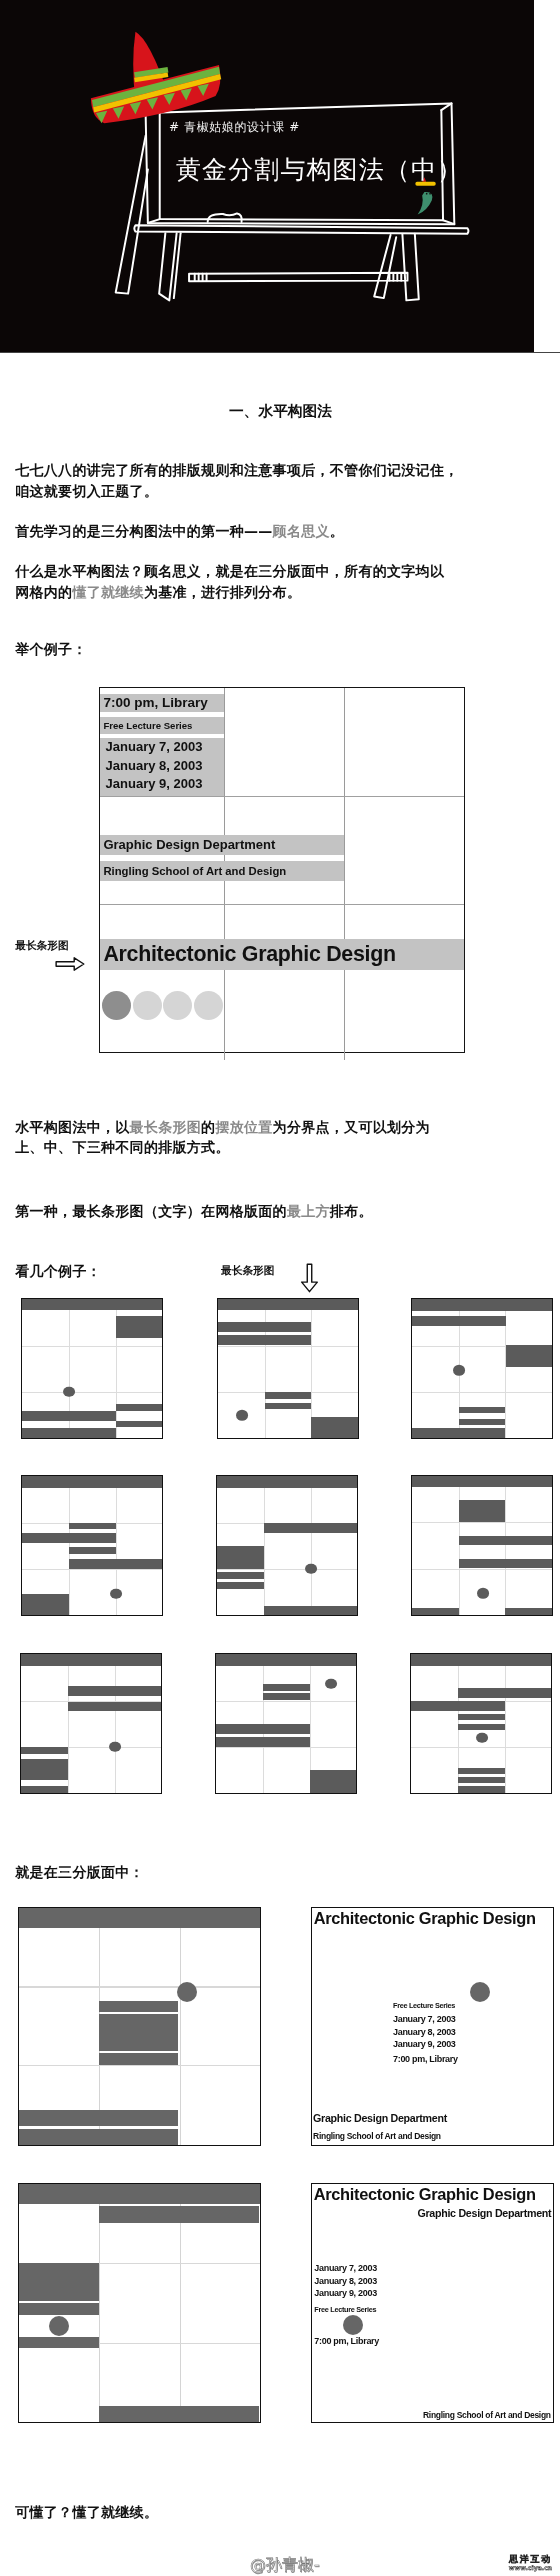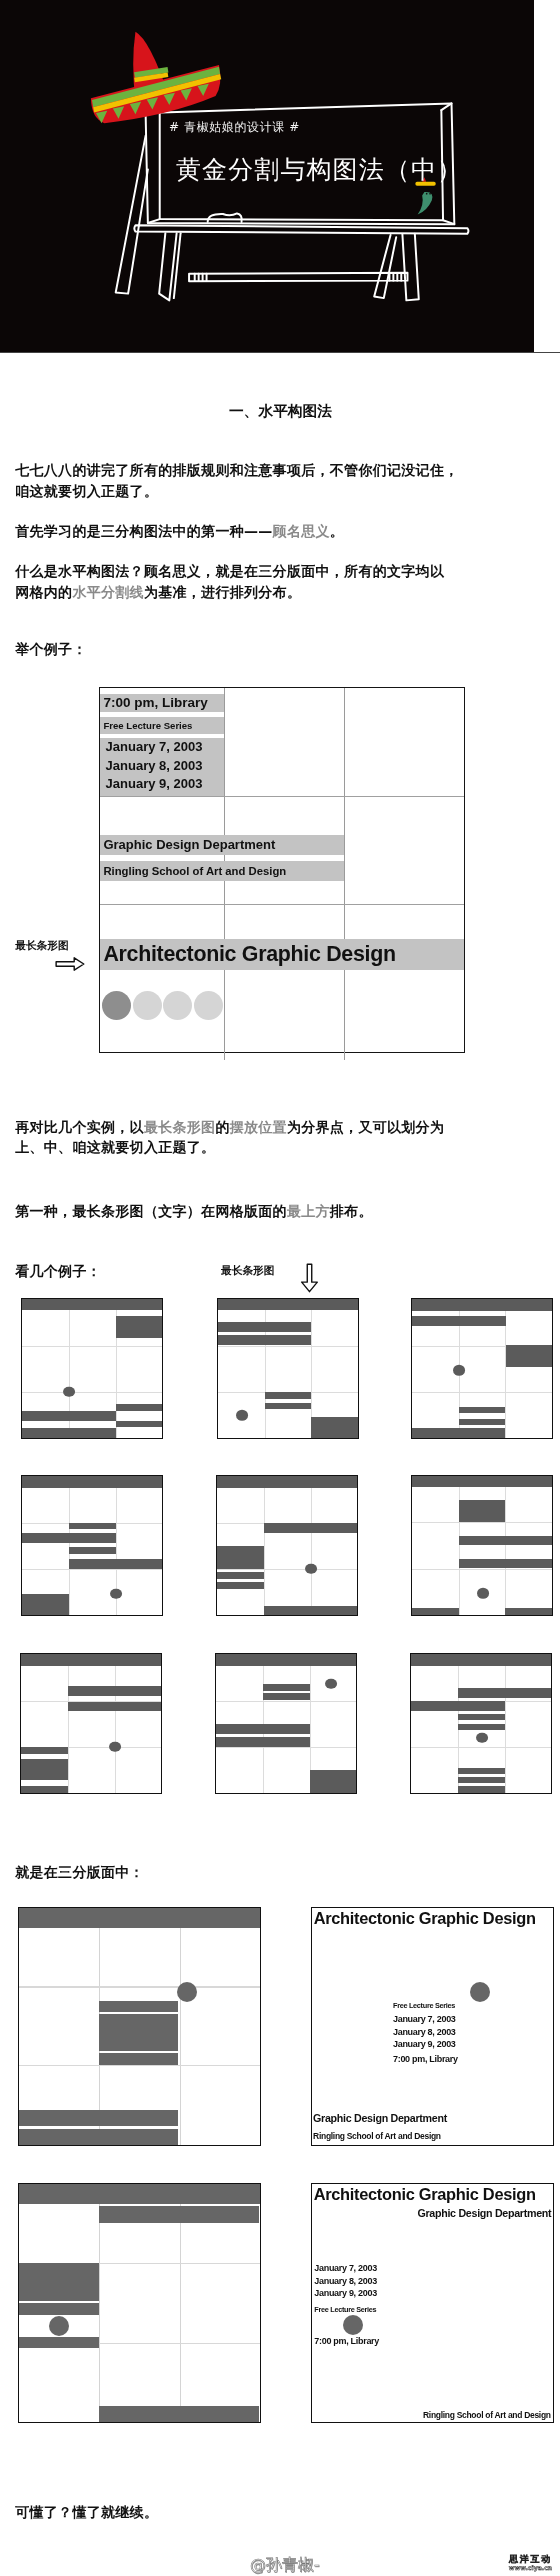--- a/index.html
+++ b/index.html
@@ -120,21 +120,21 @@
 
 <div class="t" style="top:460px;">七七八八的讲完了所有的排版规则和注意事项后，不管你们记没记住，</div>
 <div class="t" style="top:481px;">咱这就要切入正题了。</div>
 
 <div class="t" style="top:521px;">
   <span>首先学习的是三分构图法中的第一种——</span><span class="hl">顾名思义</span><span>。</span>
 </div>
 
 <div class="t" style="top:561px;">什么是水平构图法？顾名思义，就是在三分版面中，所有的文字均以</div>
 <div class="t" style="top:582px;">
-  <span>网格内的</span><span class="hl">水平分割线</span><span>为基准，进行排列分布。</span>
+  <span>网格内的</span><span class="hl">懂了就继续</span><span>为基准，进行排列分布。</span>
 </div>
 
 <div class="t" style="top:639px;">举个例子：</div>
 
 <div class="tag" style="left:15.2px; top:939px;">最长条形图</div>
 <svg style="position:absolute; left:55px; top:956px;" width="30.5" height="16" viewBox="0 0 54 28">
   <path d="M2 10 L34 10 L34 3 L51 14 L34 25 L34 18 L2 18 Z" fill="#fff" stroke="#111" stroke-width="2.5" stroke-linejoin="round"></path>
 </svg>
 
 <div class="example">
@@ -154,23 +154,23 @@
   <div class="band" style="left:0; top:173px; width:244px; height:20.3px; font-size:11.3px; line-height:20.3px;">Ringling School of Art and Design</div>
   <div class="band" style="left:0; top:251px; width:364px; height:30.5px; font-size:21.4px; line-height:30.5px; letter-spacing:-0.3px;">Architectonic Graphic Design</div>
 
   <div class="dot" style="left:1.7px; top:303px; width:29px; height:29px; background:#8e8e8e;"></div>
   <div class="dot" style="left:33px; top:303px; width:29px; height:29px; background:#d5d5d5;"></div>
   <div class="dot" style="left:63px; top:303px; width:29px; height:29px; background:#d5d5d5;"></div>
   <div class="dot" style="left:94px; top:303px; width:29px; height:29px; background:#d5d5d5;"></div>
 </div>
 
 <div class="t" style="top:1117px;">
-  <span>再对比几个实例，以</span><span class="hl">最长条形图</span><span>的</span><span class="hl">摆放位置</span><span>为分界点，又可以划分为</span>
-</div>
-<div class="t" style="top:1137px;">上、中、咱这就要切入正题了。</div>
+  <span>水平构图法中，以</span><span class="hl">最长条形图</span><span>的</span><span class="hl">摆放位置</span><span>为分界点，又可以划分为</span>
+</div>
+<div class="t" style="top:1137px;">上、中、下三种不同的排版方式。</div>
 
 <div class="t" style="top:1202px;font-family:Liberation Serif, serif;">
   <span>第一种，最长条形图（文字）在网格版面的</span><span class="hl">最上方</span><span>排布。</span>
 </div>
 
 <div class="t" style="top:1261px;">看几个例子：</div>
 <div class="tag" style="left:221px; top:1264px;">最长条形图</div>
 <svg style="position:absolute; left:300px; top:1263px;" width="19" height="30.5" viewBox="0 0 34 54">
   <path d="M13 2 L21 2 L21 34 L31 34 L17 51 L3 34 L13 34 Z" fill="#fff" stroke="#111" stroke-width="2.5" stroke-linejoin="round"></path>
 </svg>

